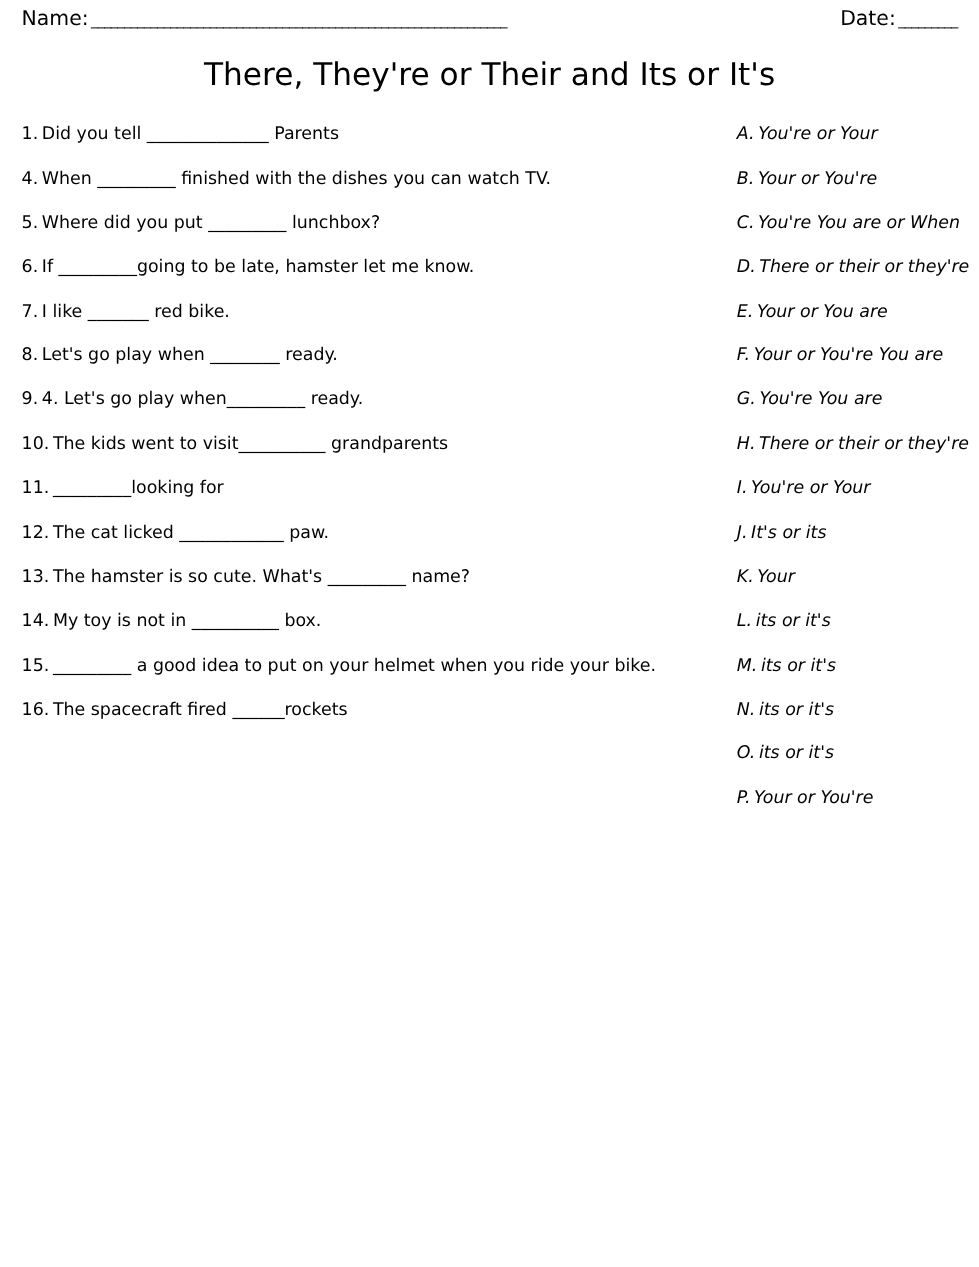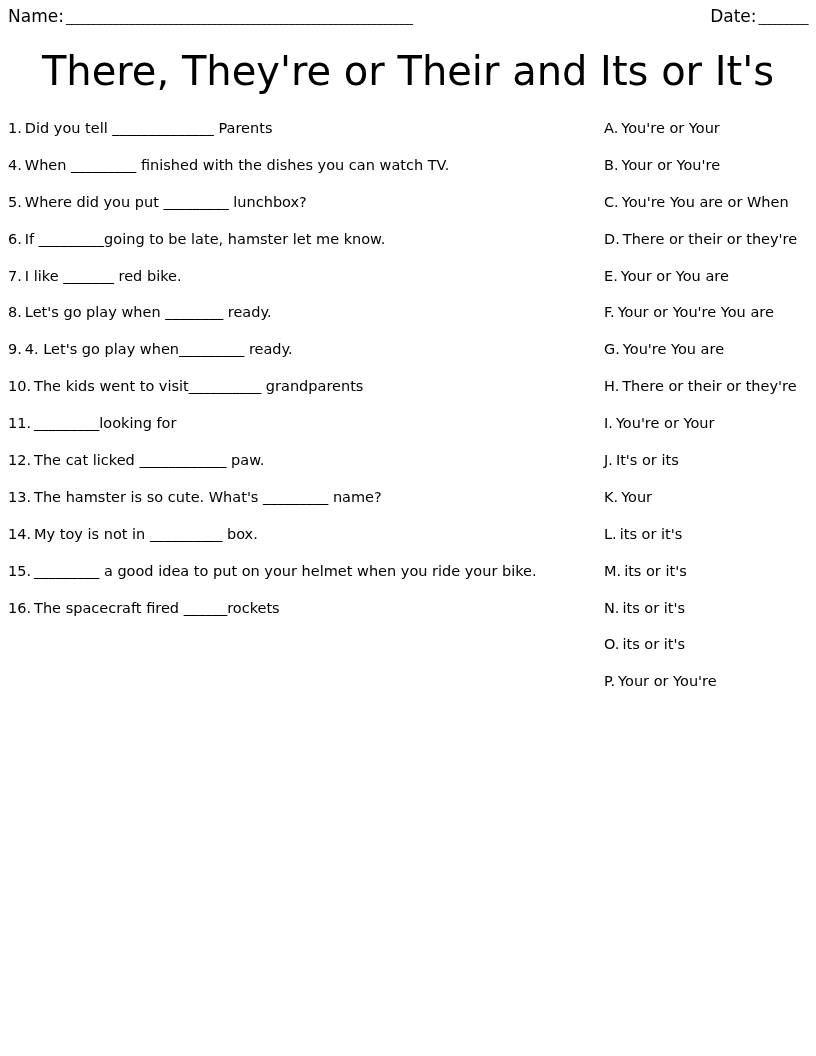--- a/index.html
+++ b/index.html
@@ -10,21 +10,21 @@
   body {
     width: 816px;
     height: 1056px;
     font-family: "DejaVu Sans", sans-serif;
     color: #000000;
     position: relative;
     overflow: hidden;
   }
   .page {
     box-sizing: border-box;
-    padding: 0 8px;
+    padding: 0 18px;
     width: 816px;
     height: 832px;
   }
   .header-row {
     display: flex;
     align-items: baseline;
     justify-content: space-between;
     font-size: 17px;
     padding-top: 6px;
     white-space: nowrap;
@@ -50,35 +50,36 @@
   }
   .name-rule {
     margin-left: 2px;
   }
   .date-rule {
     margin-left: 2px;
   }
   h1.title {
     text-align: center;
     font-weight: normal;
-    font-size: 40px;
+    font-size: 26px;
     margin: 22px 0 26px 0;
     letter-spacing: 0px;
   }
   .columns {
     display: flex;
     align-items: flex-start;
   }
   .col-left {
     width: 590px;
     flex: 0 0 590px;
   }
   .col-right {
     flex: 1 1 auto;
     padding-left: 6px;
+    font-style: italic;
   }
   .q-item, .a-item {
     font-size: 14.5px;
     line-height: 1.2;
     margin-bottom: 19.5px;
     white-space: nowrap;
   }
   .a-item {
     margin-bottom: 19.5px;
   }

